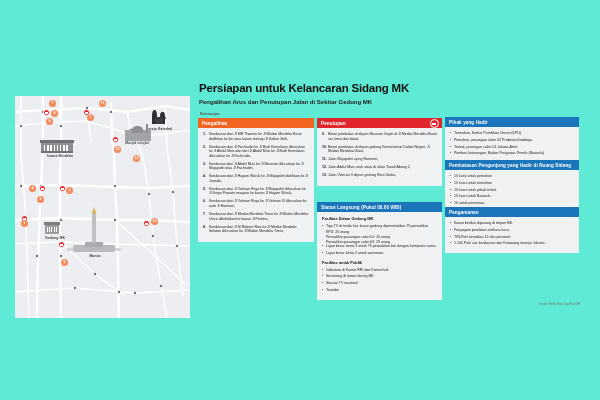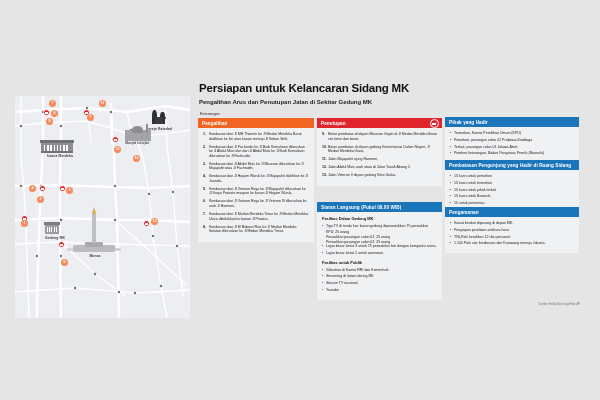--- a/index.html
+++ b/index.html
@@ -5,21 +5,21 @@
 <style>
   html,body{margin:0;padding:0;}
   body{
     width:600px;height:400px;overflow:hidden;
     background:#ffffff;
     font-family:"Liberation Sans","DejaVu Sans",sans-serif;
     -webkit-font-smoothing:antialiased;
   }
   #infographic{
     position:absolute;left:0;top:0;width:600px;height:400px;
-    background:#e5e5e5;
+    background:#5eead4;
   }
 
   
   #map-panel{
     position:absolute;left:15px;top:96px;width:175px;height:222px;
     background:#eceef1;overflow:hidden;
   }
   .map-svg{position:absolute;left:0;top:0;}
   .map-label{
     position:absolute;font-size:3.4px;color:#3b3b3b;font-weight:bold;

